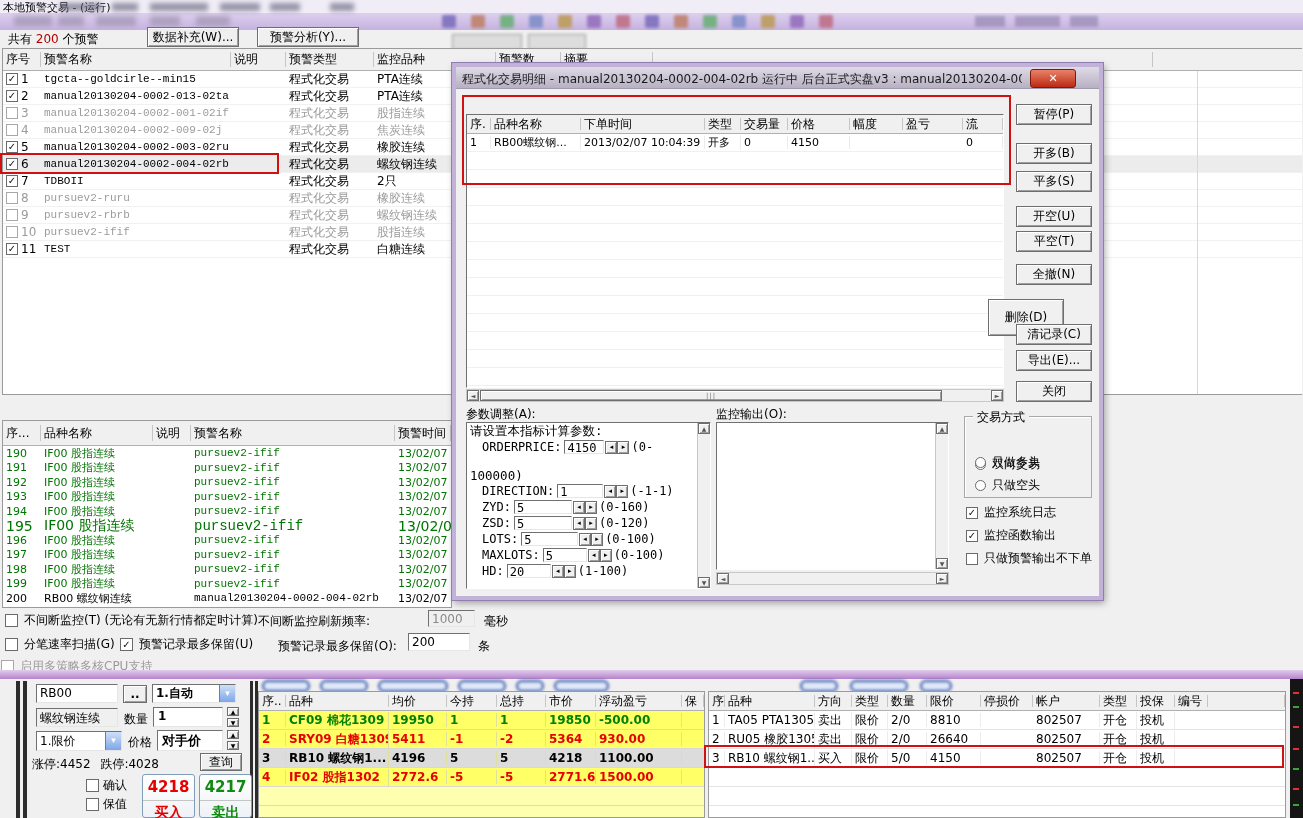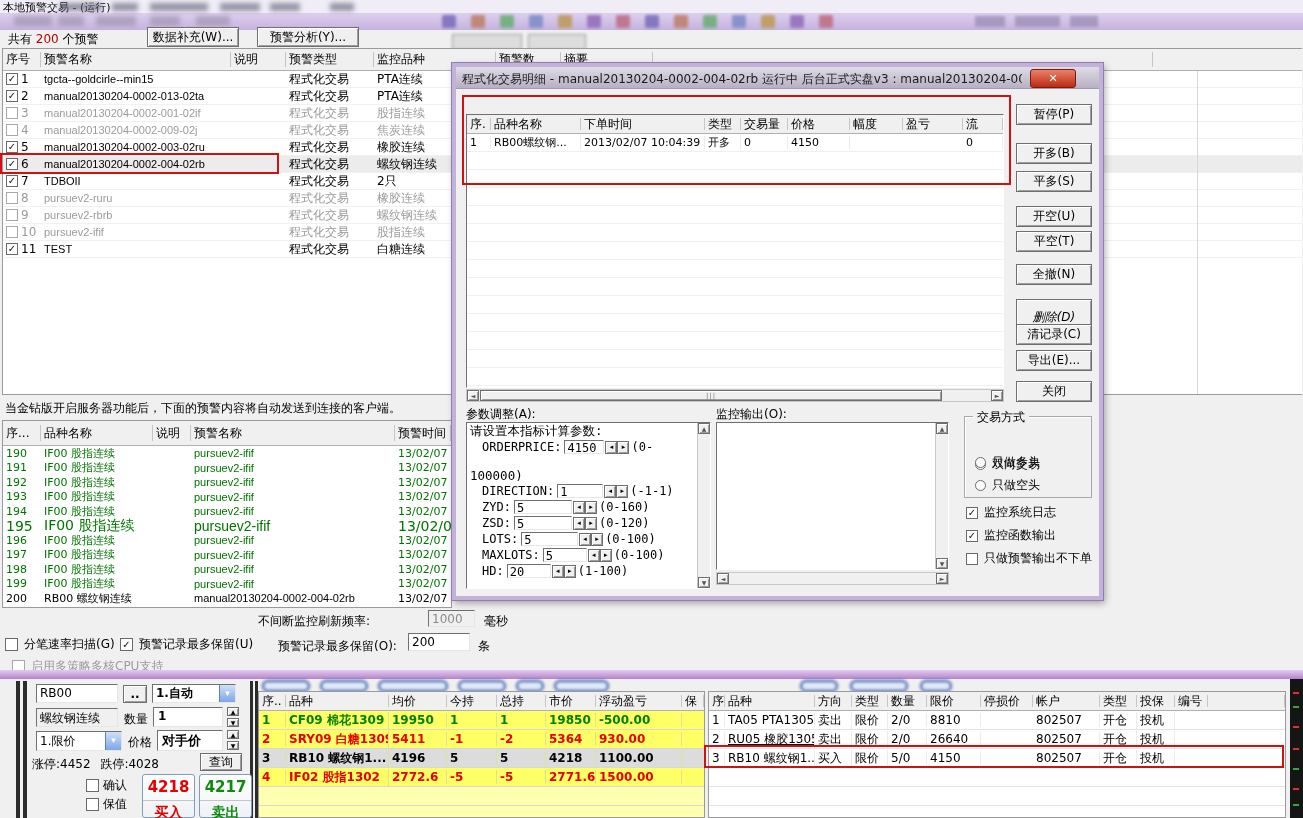--- a/index.html
+++ b/index.html
@@ -2,21 +2,21 @@
 <html><head>
 <meta charset="utf-8">
 <style>
 *{margin:0;padding:0;box-sizing:border-box}
 html,body{background:#6b6b6b}
 #screen{position:relative;width:1303px;height:818px;background:#f0f0f0;overflow:hidden;
   font-family:"DejaVu Sans",sans-serif;font-size:12px;color:#000}
 .abs{position:absolute}
 .row{display:flex}
 .cell{overflow:hidden;white-space:nowrap;padding:0 3px}
-.mono{font-family:Liberation Sans, sans-serif}
+.mono{font-family:Liberation Mono, monospace}
 .btn3d{background:#f0f0f0;border:1px solid #6e6e6e;
   box-shadow:inset 1px 1px 0 #ffffff,inset -1px -1px 0 #9f9f9f;
   display:flex;align-items:center;justify-content:center;cursor:default}
 .sunk{background:#fff;border:1px solid;border-color:#707070 #e6e6e6 #e6e6e6 #707070}
 .cb{width:13px;height:13px;background:#fff;border:1px solid #6a6a6a;
   font-size:10px;font-weight:bold;line-height:11px;text-align:center;color:#111}
 .cb.off{color:transparent}
 .cb.dis{border-color:#a8a8a8}
 .radio{width:11px;height:11px;border-radius:50%;background:#fff;border:1px solid #6a6a6a;position:relative}
 .radio.on:after{content:"";position:absolute;left:2px;top:2px;width:5px;height:5px;border-radius:50%;background:#111}
@@ -183,21 +183,20 @@
           <div>11</div>
         </div>
         <div class="cell mono" style="width: 190px; flex: 0 0 190px; font-size: 11px;">TEST</div>
         <div class="cell" style="width: 55px; flex: 0 0 55px;"></div>
         <div class="cell" style="width: 88px; flex: 0 0 88px;">程式化交易</div>
         <div class="cell" style="width: 122px; flex: 0 0 122px;">白糖连续</div>
       </div>
     </div>
   <div class="redbox" style="left:0;top:153px;width:279px;height:21px"></div>
 
-  <div class="abs" style="left:5px;top:400px;font-size:12px;white-space:nowrap">当金钻版开启服务器功能后，下面的预警内容将自动发送到连接的客户端。</div>
   <div class="abs" id="history-table" style="left:2px;top:420px;width:450px;height:188px;background:#fff;border:1px solid #9a9a9a;overflow:hidden">
       <div style="display: flex; height: 25px; background: rgb(240, 240, 240); border-bottom: 1px solid rgb(176, 176, 176); align-items: center;">
         <div class="cell" style="width: 38px; flex: 0 0 38px; border-right: 1px solid rgb(197, 197, 197); height: 70%; display: flex; align-items: center;">
           <div>序...</div>
         </div>
         <div class="cell" style="width: 112px; flex: 0 0 112px; border-right: 1px solid rgb(197, 197, 197); height: 70%; display: flex; align-items: center;">
           <div>品种名称</div>
         </div>
         <div class="cell" style="width: 38px; flex: 0 0 38px; border-right: 1px solid rgb(197, 197, 197); height: 70%; display: flex; align-items: center;">
           <div>说明</div>
@@ -281,37 +280,41 @@
       </div>
       <div style="display: flex; height: 14.5px; align-items: center; color: rgb(0, 0, 0); font-size: 11px;">
         <div class="cell" style="width: 38px; flex: 0 0 38px;">200</div>
         <div class="cell" style="width: 112px; flex: 0 0 112px;">RB00 螺纹钢连续</div>
         <div class="cell" style="width: 38px; flex: 0 0 38px;"></div>
         <div class="cell mono" style="width: 204px; flex: 0 0 204px;">manual20130204-0002-004-02rb</div>
         <div class="cell" style="width: 56px; flex: 0 0 56px;">13/02/07</div>
       </div>
     </div>
 
+  <div class="abs row" style="left:5px;top:612px;align-items:center;gap:6px">
+    <span class="cb off"></span>
+    <span>不间断监控(T) (无论有无新行情都定时计算)</span>
+  </div>
   <div class="abs" style="left:258px;top:613px">不间断监控刷新频率:</div>
   <div class="abs sunk" style="left:428px;top:610px;width:47px;height:17px;background:#f0f0f0;color:#8a8a8a;padding:1px 3px"><span>1000</span></div>
   <div class="abs" style="left:484px;top:613px">毫秒</div>
 
   <div class="abs row" style="left:5px;top:636px;align-items:center;gap:6px">
     <span class="cb off"></span>
     <span>分笔速率扫描(G)</span>
   </div>
   <div class="abs row" style="left:120px;top:636px;align-items:center;gap:6px">
     <span class="cb">✓</span>
     <span>预警记录最多保留(U)</span>
   </div>
   <div class="abs" style="left:278px;top:638px">预警记录最多保留(O):</div>
   <div class="abs sunk" style="left:408px;top:633px;width:62px;height:18px;padding:1px 3px"><span>200</span></div>
   <div class="abs" style="left:478px;top:638px">条</div>
 
-  <div class="abs row" style="left:12px;top:658px;align-items:center;gap:6px;color:#9b9b9b">
+  <div class="abs row" style="left:1px;top:658px;align-items:center;gap:6px;color:#9b9b9b">
     <span class="cb off dis"></span>
     <span>启用多策略多核CPU支持</span>
   </div>
 
   <div class="abs" style="left:0;top:670px;width:1303px;height:9px;background:linear-gradient(#e3cbee,#b384ca)"></div>
   <div class="abs" style="left:0;top:679px;width:1303px;height:139px;background:#f0f0f0"></div>
   <div class="abs" style="left:16px;top:681px;width:4px;height:137px;background:#2c2c2c"></div>
   <div class="abs" style="left:23px;top:681px;width:4px;height:137px;background:#2c2c2c"></div>
   <div class="abs" style="left:250px;top:681px;width:3px;height:137px;background:#2c2c2c"></div>
   <div class="abs" style="left:255px;top:681px;width:3px;height:137px;background:#2c2c2c"></div>
@@ -510,21 +513,21 @@
         <div class="cell" style="width: 54px; flex: 0 0 54px; border-right: 1px solid rgb(236, 236, 236);">8810</div>
         <div class="cell" style="width: 52px; flex: 0 0 52px; border-right: 1px solid rgb(236, 236, 236);"></div>
         <div class="cell" style="width: 67px; flex: 0 0 67px; border-right: 1px solid rgb(236, 236, 236);">802507</div>
         <div class="cell" style="width: 37px; flex: 0 0 37px; border-right: 1px solid rgb(236, 236, 236);">开仓</div>
         <div class="cell" style="width: 38px; flex: 0 0 38px; border-right: 1px solid rgb(236, 236, 236);">投机</div>
         <div class="cell" style="width: 33px; flex: 0 0 33px; border-right: 1px solid rgb(236, 236, 236);"></div>
         <div class="cell" style="width: 77px; flex: 0 0 77px; border-right: 1px solid rgb(236, 236, 236);"></div>
       </div>
       <div style="display: flex; height: 19px; align-items: center; border-bottom: 1px solid rgb(228, 228, 228);">
         <div class="cell" style="width: 16px; flex: 0 0 16px; border-right: 1px solid rgb(236, 236, 236);">2</div>
-        <div class="cell" style="width: 90px; flex: 0 0 90px; border-right: 1px solid rgb(236, 236, 236); text-decoration: underline;">RU05 橡胶1305</div>
+        <div class="cell" style="width: 90px; flex: 0 0 90px; border-right: 1px solid rgb(236, 236, 236);">RU05 橡胶1305</div>
         <div class="cell" style="width: 37px; flex: 0 0 37px; border-right: 1px solid rgb(236, 236, 236);">卖出</div>
         <div class="cell" style="width: 36px; flex: 0 0 36px; border-right: 1px solid rgb(236, 236, 236);">限价</div>
         <div class="cell" style="width: 39px; flex: 0 0 39px; border-right: 1px solid rgb(236, 236, 236);">2/0</div>
         <div class="cell" style="width: 54px; flex: 0 0 54px; border-right: 1px solid rgb(236, 236, 236);">26640</div>
         <div class="cell" style="width: 52px; flex: 0 0 52px; border-right: 1px solid rgb(236, 236, 236);"></div>
         <div class="cell" style="width: 67px; flex: 0 0 67px; border-right: 1px solid rgb(236, 236, 236);">802507</div>
         <div class="cell" style="width: 37px; flex: 0 0 37px; border-right: 1px solid rgb(236, 236, 236);">开仓</div>
         <div class="cell" style="width: 38px; flex: 0 0 38px; border-right: 1px solid rgb(236, 236, 236);">投机</div>
         <div class="cell" style="width: 33px; flex: 0 0 33px; border-right: 1px solid rgb(236, 236, 236);"></div>
         <div class="cell" style="width: 77px; flex: 0 0 77px; border-right: 1px solid rgb(236, 236, 236);"></div>
@@ -898,21 +901,21 @@
           <div>只做空头</div>
         </div>
       </div>
 
   <div class="btn3d" style="position: absolute; left: 560px; top: 37px; width: 76px; height: 21px; font-size: 12px;">暂停(P)</div>
       <div class="btn3d" style="position: absolute; left: 560px; top: 76px; width: 76px; height: 21px; font-size: 12px;">开多(B)</div>
       <div class="btn3d" style="position: absolute; left: 560px; top: 104px; width: 76px; height: 21px; font-size: 12px;">平多(S)</div>
       <div class="btn3d" style="position: absolute; left: 560px; top: 139px; width: 76px; height: 21px; font-size: 12px;">开空(U)</div>
       <div class="btn3d" style="position: absolute; left: 560px; top: 164px; width: 76px; height: 21px; font-size: 12px;">平空(T)</div>
       <div class="btn3d" style="position: absolute; left: 560px; top: 197px; width: 76px; height: 21px; font-size: 12px;">全撤(N)</div>
-      <div class="btn3d" style="position: absolute; left: 560px; top: 232px; width: 76px; height: 37px; font-size: 12px; font-style: italic;">删除(D)</div>
+      <div class="btn3d" style="position: absolute; left: 532px; top: 232px; width: 76px; height: 37px; font-size: 12px;">删除(D)</div>
       <div class="btn3d" style="position: absolute; left: 560px; top: 257px; width: 76px; height: 21px; font-size: 12px;">清记录(C)</div>
       <div class="btn3d" style="position: absolute; left: 560px; top: 283px; width: 76px; height: 21px; font-size: 12px;">导出(E)...</div>
       <div class="btn3d" style="position: absolute; left: 560px; top: 314px; width: 76px; height: 21px; font-size: 12px;">关闭</div>
       <div style="position: absolute; left: 510px; top: 437px; display: flex; align-items: center; gap: 6px;">
         <div class="cb" style="width: 12px; height: 12px; line-height: 10px;">✓</div>
         <div>监控系统日志</div>
       </div>
       <div style="position: absolute; left: 510px; top: 460px; display: flex; align-items: center; gap: 6px;">
         <div class="cb" style="width: 12px; height: 12px; line-height: 10px;">✓</div>
         <div>监控函数输出</div>

